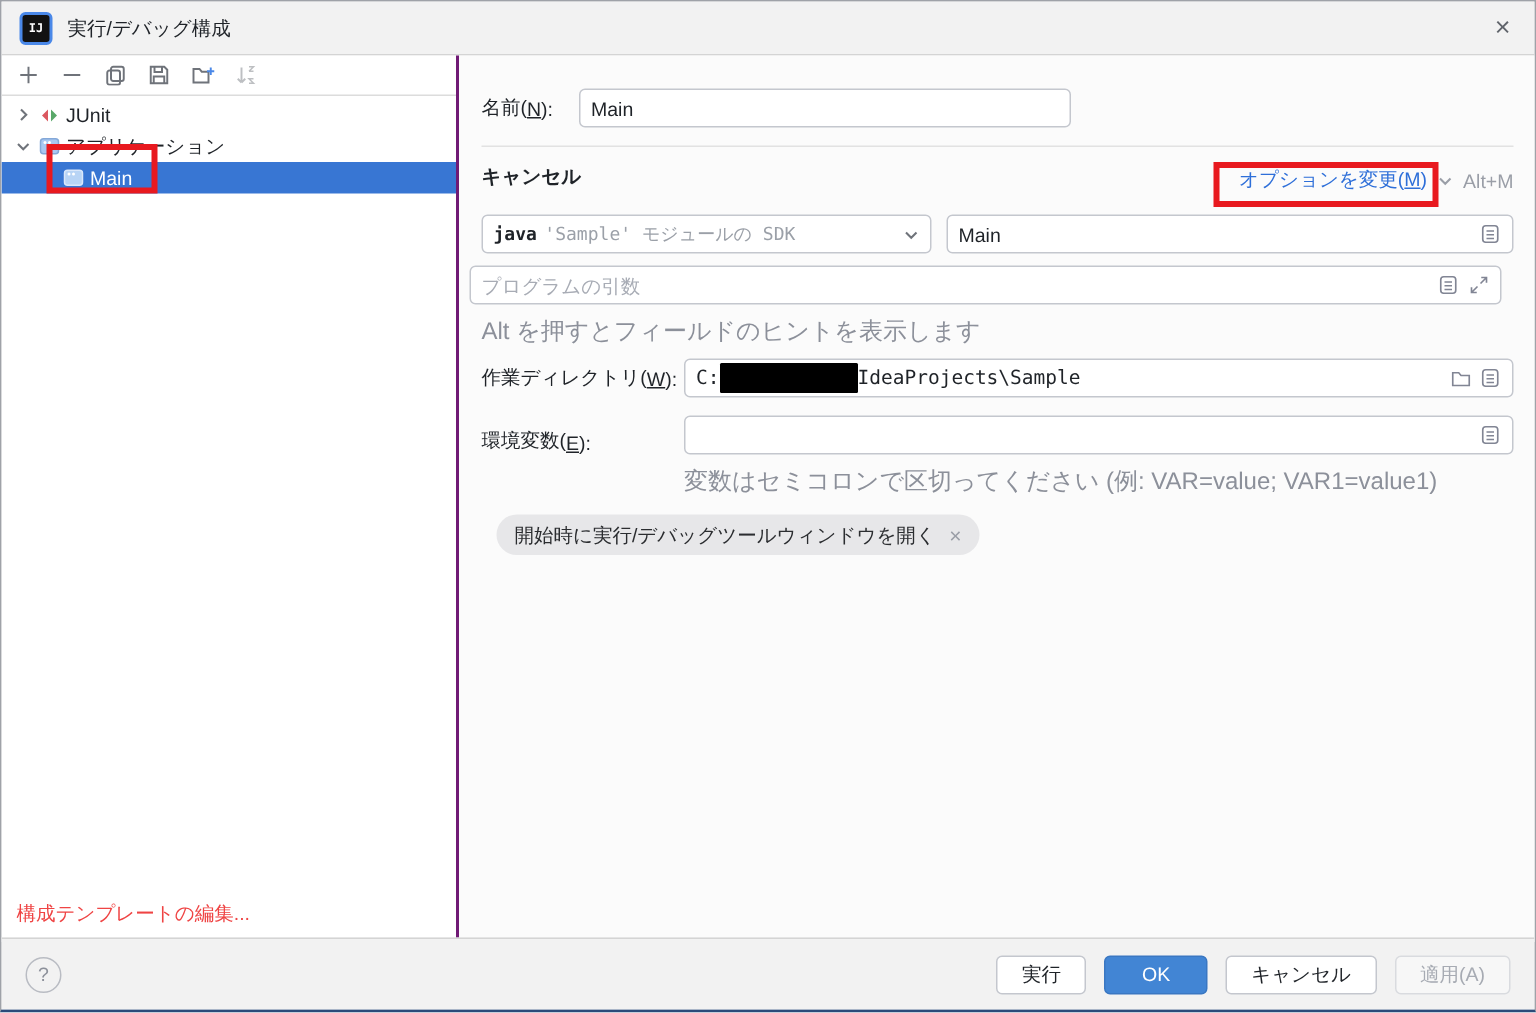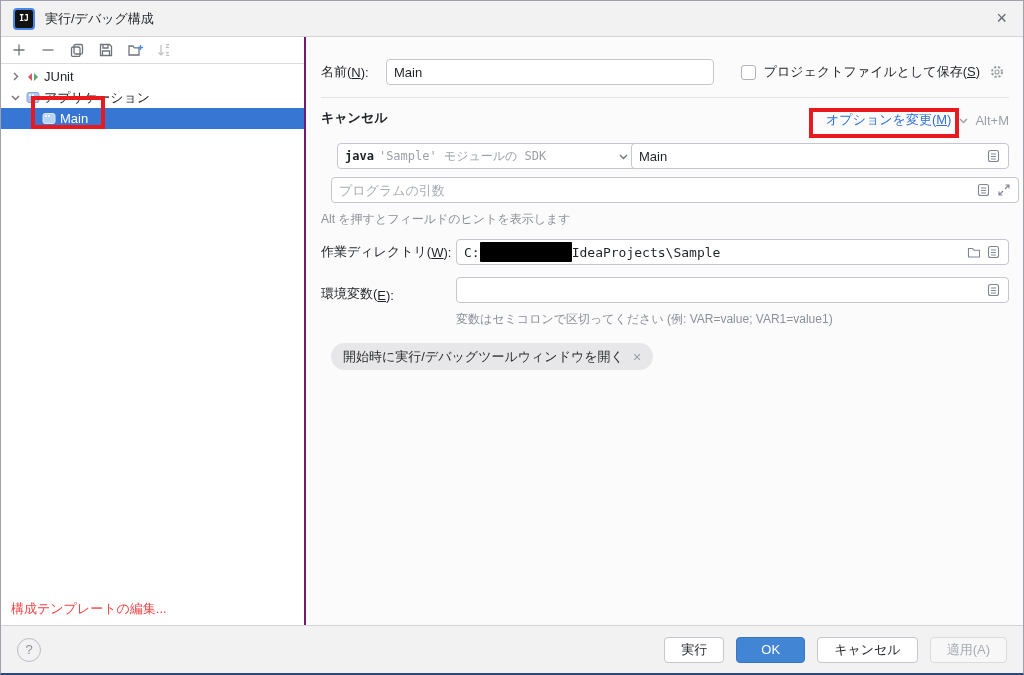--- a/index.html
+++ b/index.html
@@ -45,21 +45,21 @@
     display:flex; align-items:center; padding:0 7px; gap:5px; }
   .field input { border:none; outline:none; flex:1; height:100%; font:inherit; color:#1f2328; background:transparent; min-width:0; }
   .field input::placeholder { color:#a8acb5; }
   .ficon { width:15px; height:15px; flex:none; display:flex; align-items:center; justify-content:center; }
   .ficon svg { stroke:#818594; fill:none; stroke-width:1.1; }
   .sep { position:absolute; left:15px; right:16px; top:60px; height:1px; background:#e2e2e2; }
   .section-h { position:absolute; left:15px; top:72px; font-weight:bold; }
   .options-row { position:absolute; top:74px; right:16px; display:flex; align-items:center; gap:6px; }
   .link-blue { color:#2e6fd9; cursor:pointer; }
   .shortcut { color:#9a9ea7; }
-  .hint { position:absolute; color:#8c909a; font-size:12px; }
+  .hint { position:absolute; color:#8c909a; font-size:16px; }
   .combo { cursor:pointer; }
   .combo .java { font-weight:bold; color:#1f2328; }
   .combo .rest { color:#9ba0a8; }
   .redact { display:inline-block; width:92px; height:20px; background:#000; border-radius:1px; flex:none; }
   .tag { position:absolute; left:25px; top:306px; height:27px; display:inline-flex; align-items:center;
     gap:9px; background:#e7e7e9; border-radius:14px; padding:0 12px; color:#2b2d30; }
   .tag-x { color:#9a9ea7; font-size:14px; cursor:pointer; }
 
   
   .footer { position:absolute; left:0; bottom:0; width:100%; height:48px; background:#f2f2f2;
@@ -179,71 +179,59 @@
 
     <div class="lbl" style="left:15px; top:22px;">
       <span>名前(</span>
         <span class="mn">N</span>
         <span>):</span>
     </div>
     <div class="field" style="left:80px; top:22px; width:328px;">
       <input value="Main" style="">
     </div>
 
-    <div style="position:absolute; top:22px; right:20px; height:26px; display:flex; align-items:center; gap:8px;">
-      <div class="cb"></div>
-      <span>
-        <span>プロジェクトファイルとして保存(</span><span class="mn">S</span><span>)</span>
-      </span>
-      <span class="ficon" style="width:17px;height:17px;">
-        <svg width="16" height="16" viewBox="0 0 16 16">
-            <circle cx="8" cy="8" r="5" stroke="#9a9ea7" stroke-width="2" stroke-dasharray="2.2 1.8" fill="none"></circle>
-            <circle cx="8" cy="8" r="2" stroke="#9a9ea7" fill="none"></circle>
-          </svg>
-      </span>
-    </div>
 
     <div class="sep"></div>
 
     <div class="section-h">キャンセル</div>
 
     <div class="options-row">
       <span class="link-blue">
         <span>オプションを変更(</span><span class="mn">M</span><span>)</span>
       </span>
       <span class="chev">
         <svg width="9" height="9" viewBox="0 0 9 9">
             <path d="M1 3l3.5 3.5L8 3" stroke="#9a9ea7" fill="none" stroke-width="1.4"></path>
           </svg>
       </span>
       <span class="shortcut">Alt+M</span>
     </div>
 
-    <div class="field combo mono" style="left:31px; top:106px; width:300px; font-size:12px;">
+    <div class="field combo mono" style="left:15px; top:106px; width:300px; font-size:12px;">
       <span class="java">java</span>
       <span class="rest">'Sample' モジュールの SDK</span>
       <span style="flex:1;"></span>
       <span class="chev">
         <svg width="9" height="9" viewBox="0 0 9 9">
             <path d="M1 3l3.5 3.5L8 3" stroke="#6f737a" fill="none" stroke-width="1.4"></path>
           </svg>
       </span>
     </div>
 
     <div class="field" style="left:325px; top:106px; width:378px;">
       <input class="mono" style="font-size: 13px;" value="Main">
       <span class="ficon">
         <svg width="13" height="14" viewBox="0 0 13 14">
             <rect x="1.5" y="1.5" width="10" height="11" rx="2"></rect>
             <path d="M4 5h5M4 7.5h5M4 10h5"></path>
           </svg>
       </span>
     </div>
 
-    <div class="field" style="left:25px; top:140px; width:688px;">
+    <div class="field" style="left:7px; top:140px; width:688px;">
       <input placeholder="プログラムの引数" style="">
       <span class="ficon">
         <svg width="13" height="14" viewBox="0 0 13 14">
             <rect x="1.5" y="1.5" width="10" height="11" rx="2"></rect>
             <path d="M4 5h5M4 7.5h5M4 10h5"></path>
           </svg>
       </span>
       <span class="ficon">
         <svg width="14" height="14" viewBox="0 0 14 14">
             <path d="M8.5 2H12v3.5M12 2L8 6M5.5 12H2V8.5M2 12l4-4"></path>

